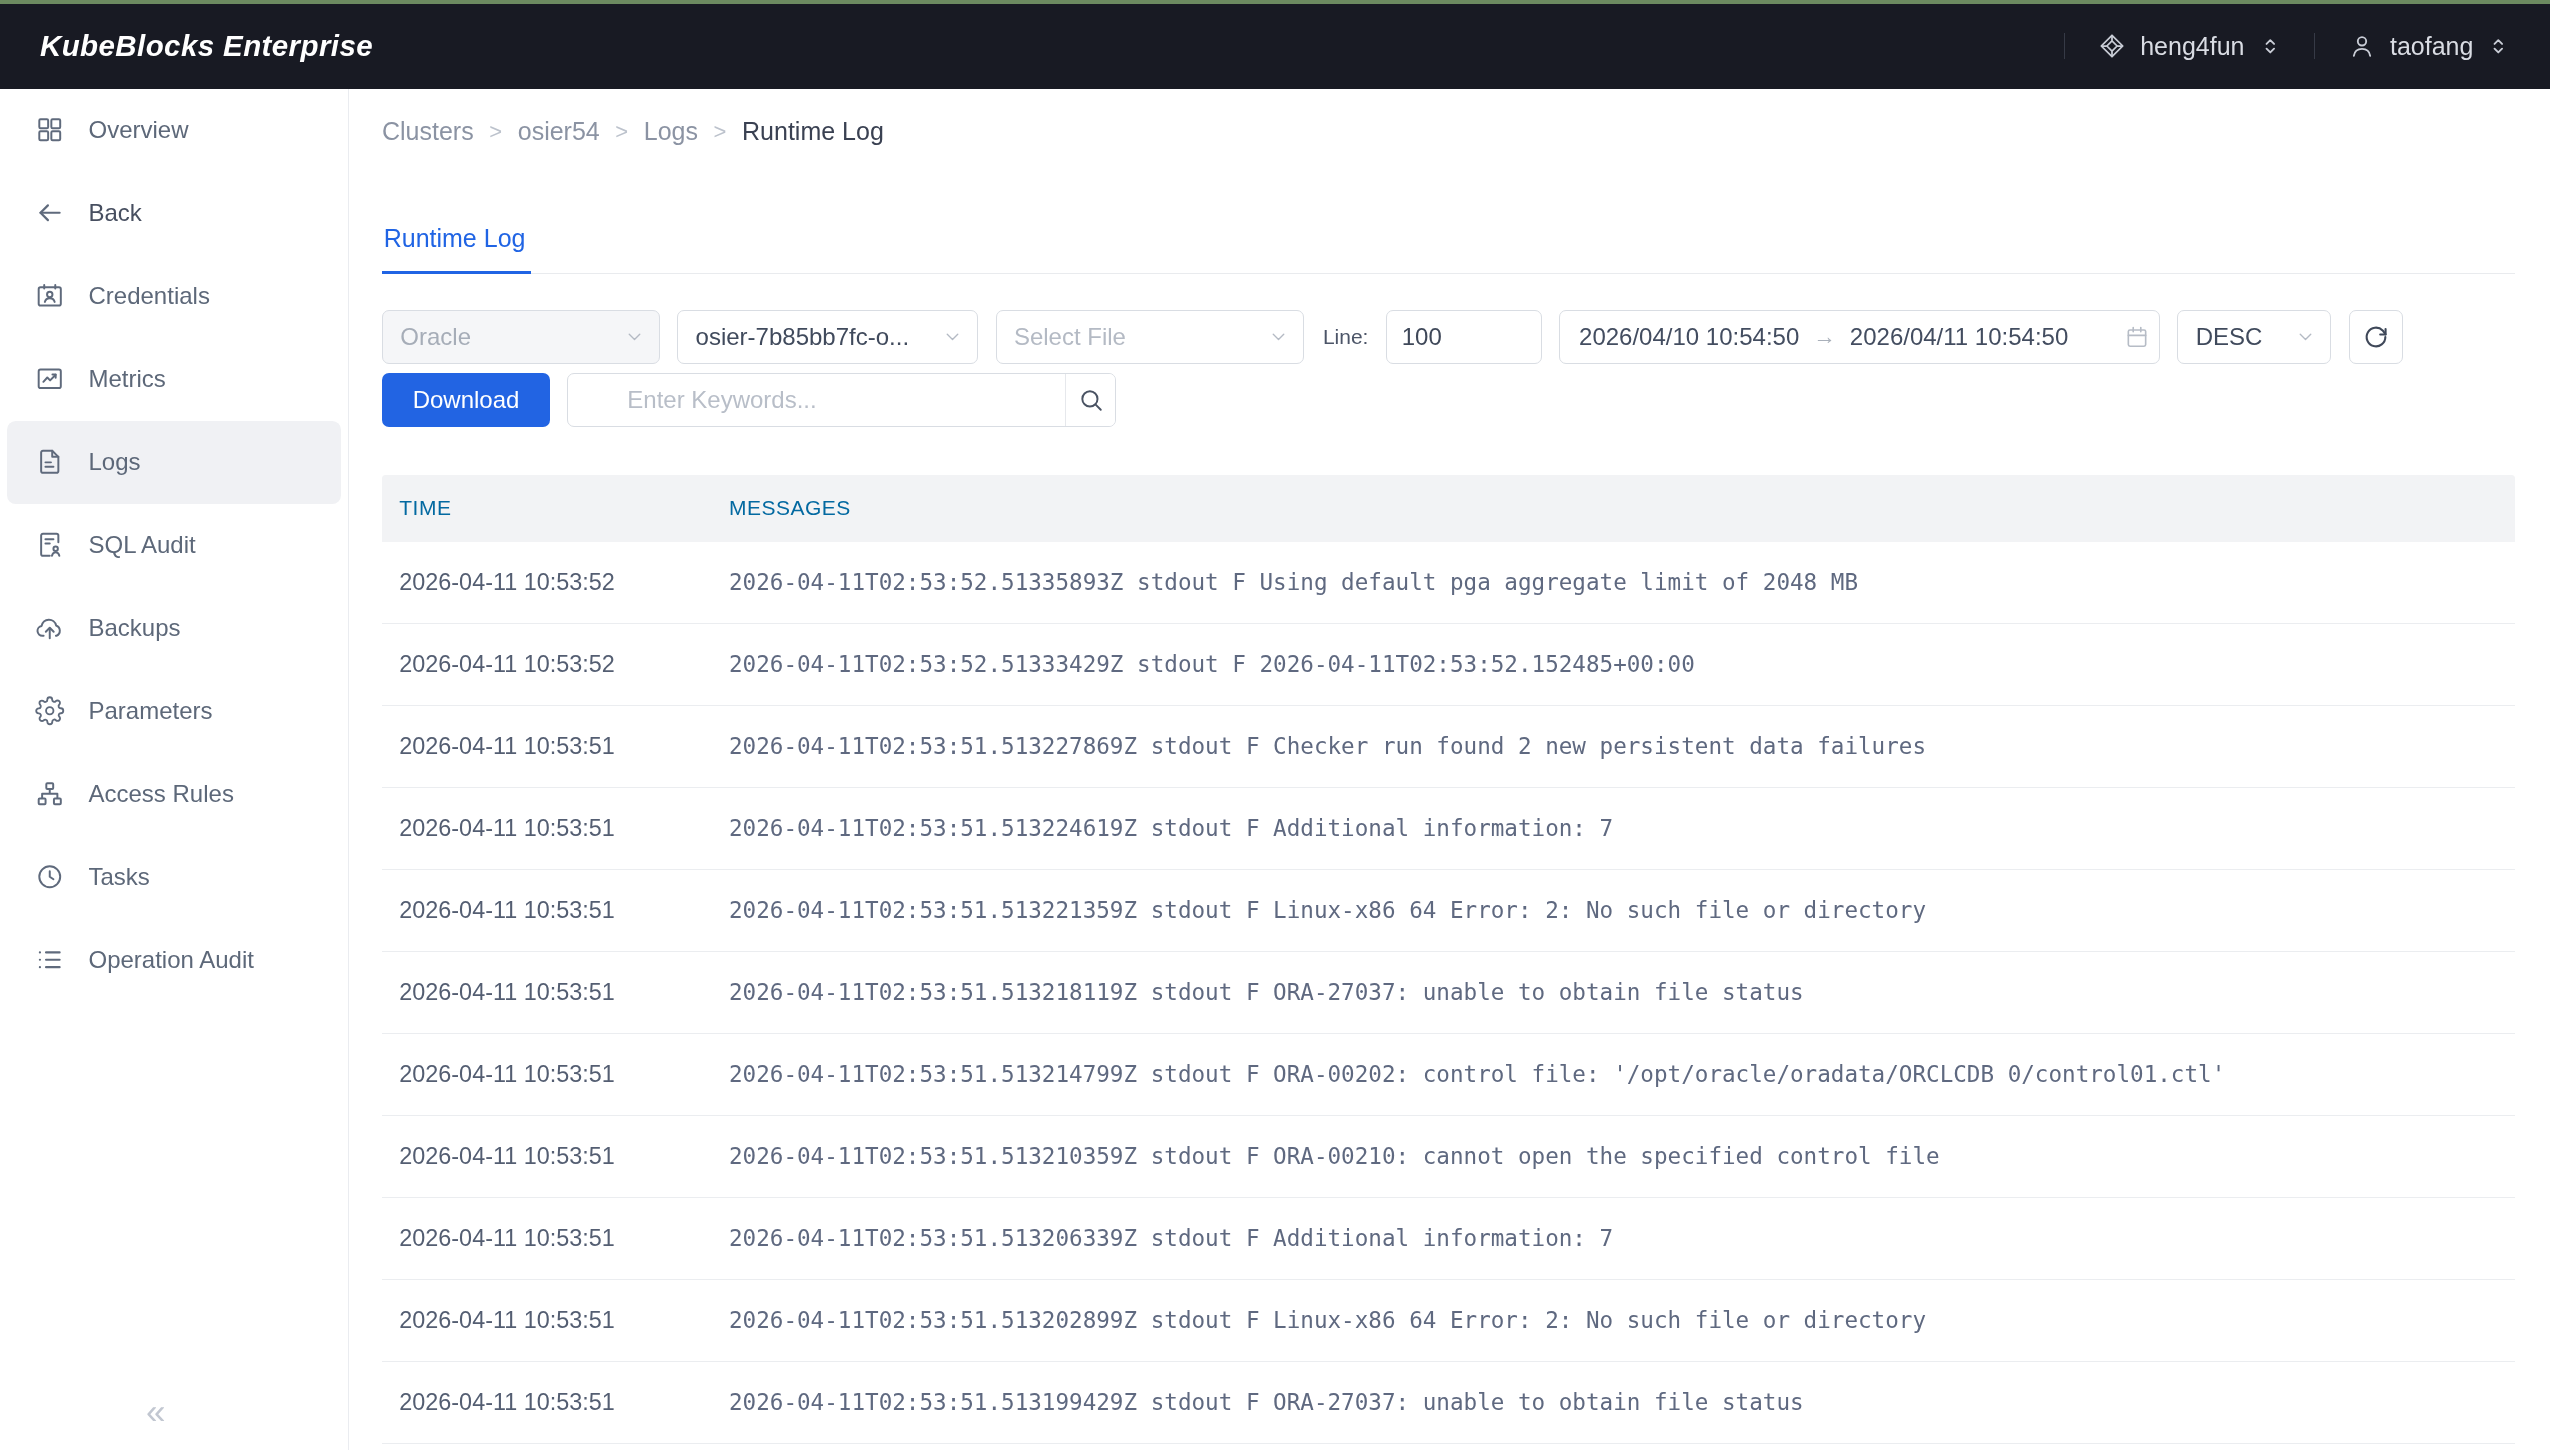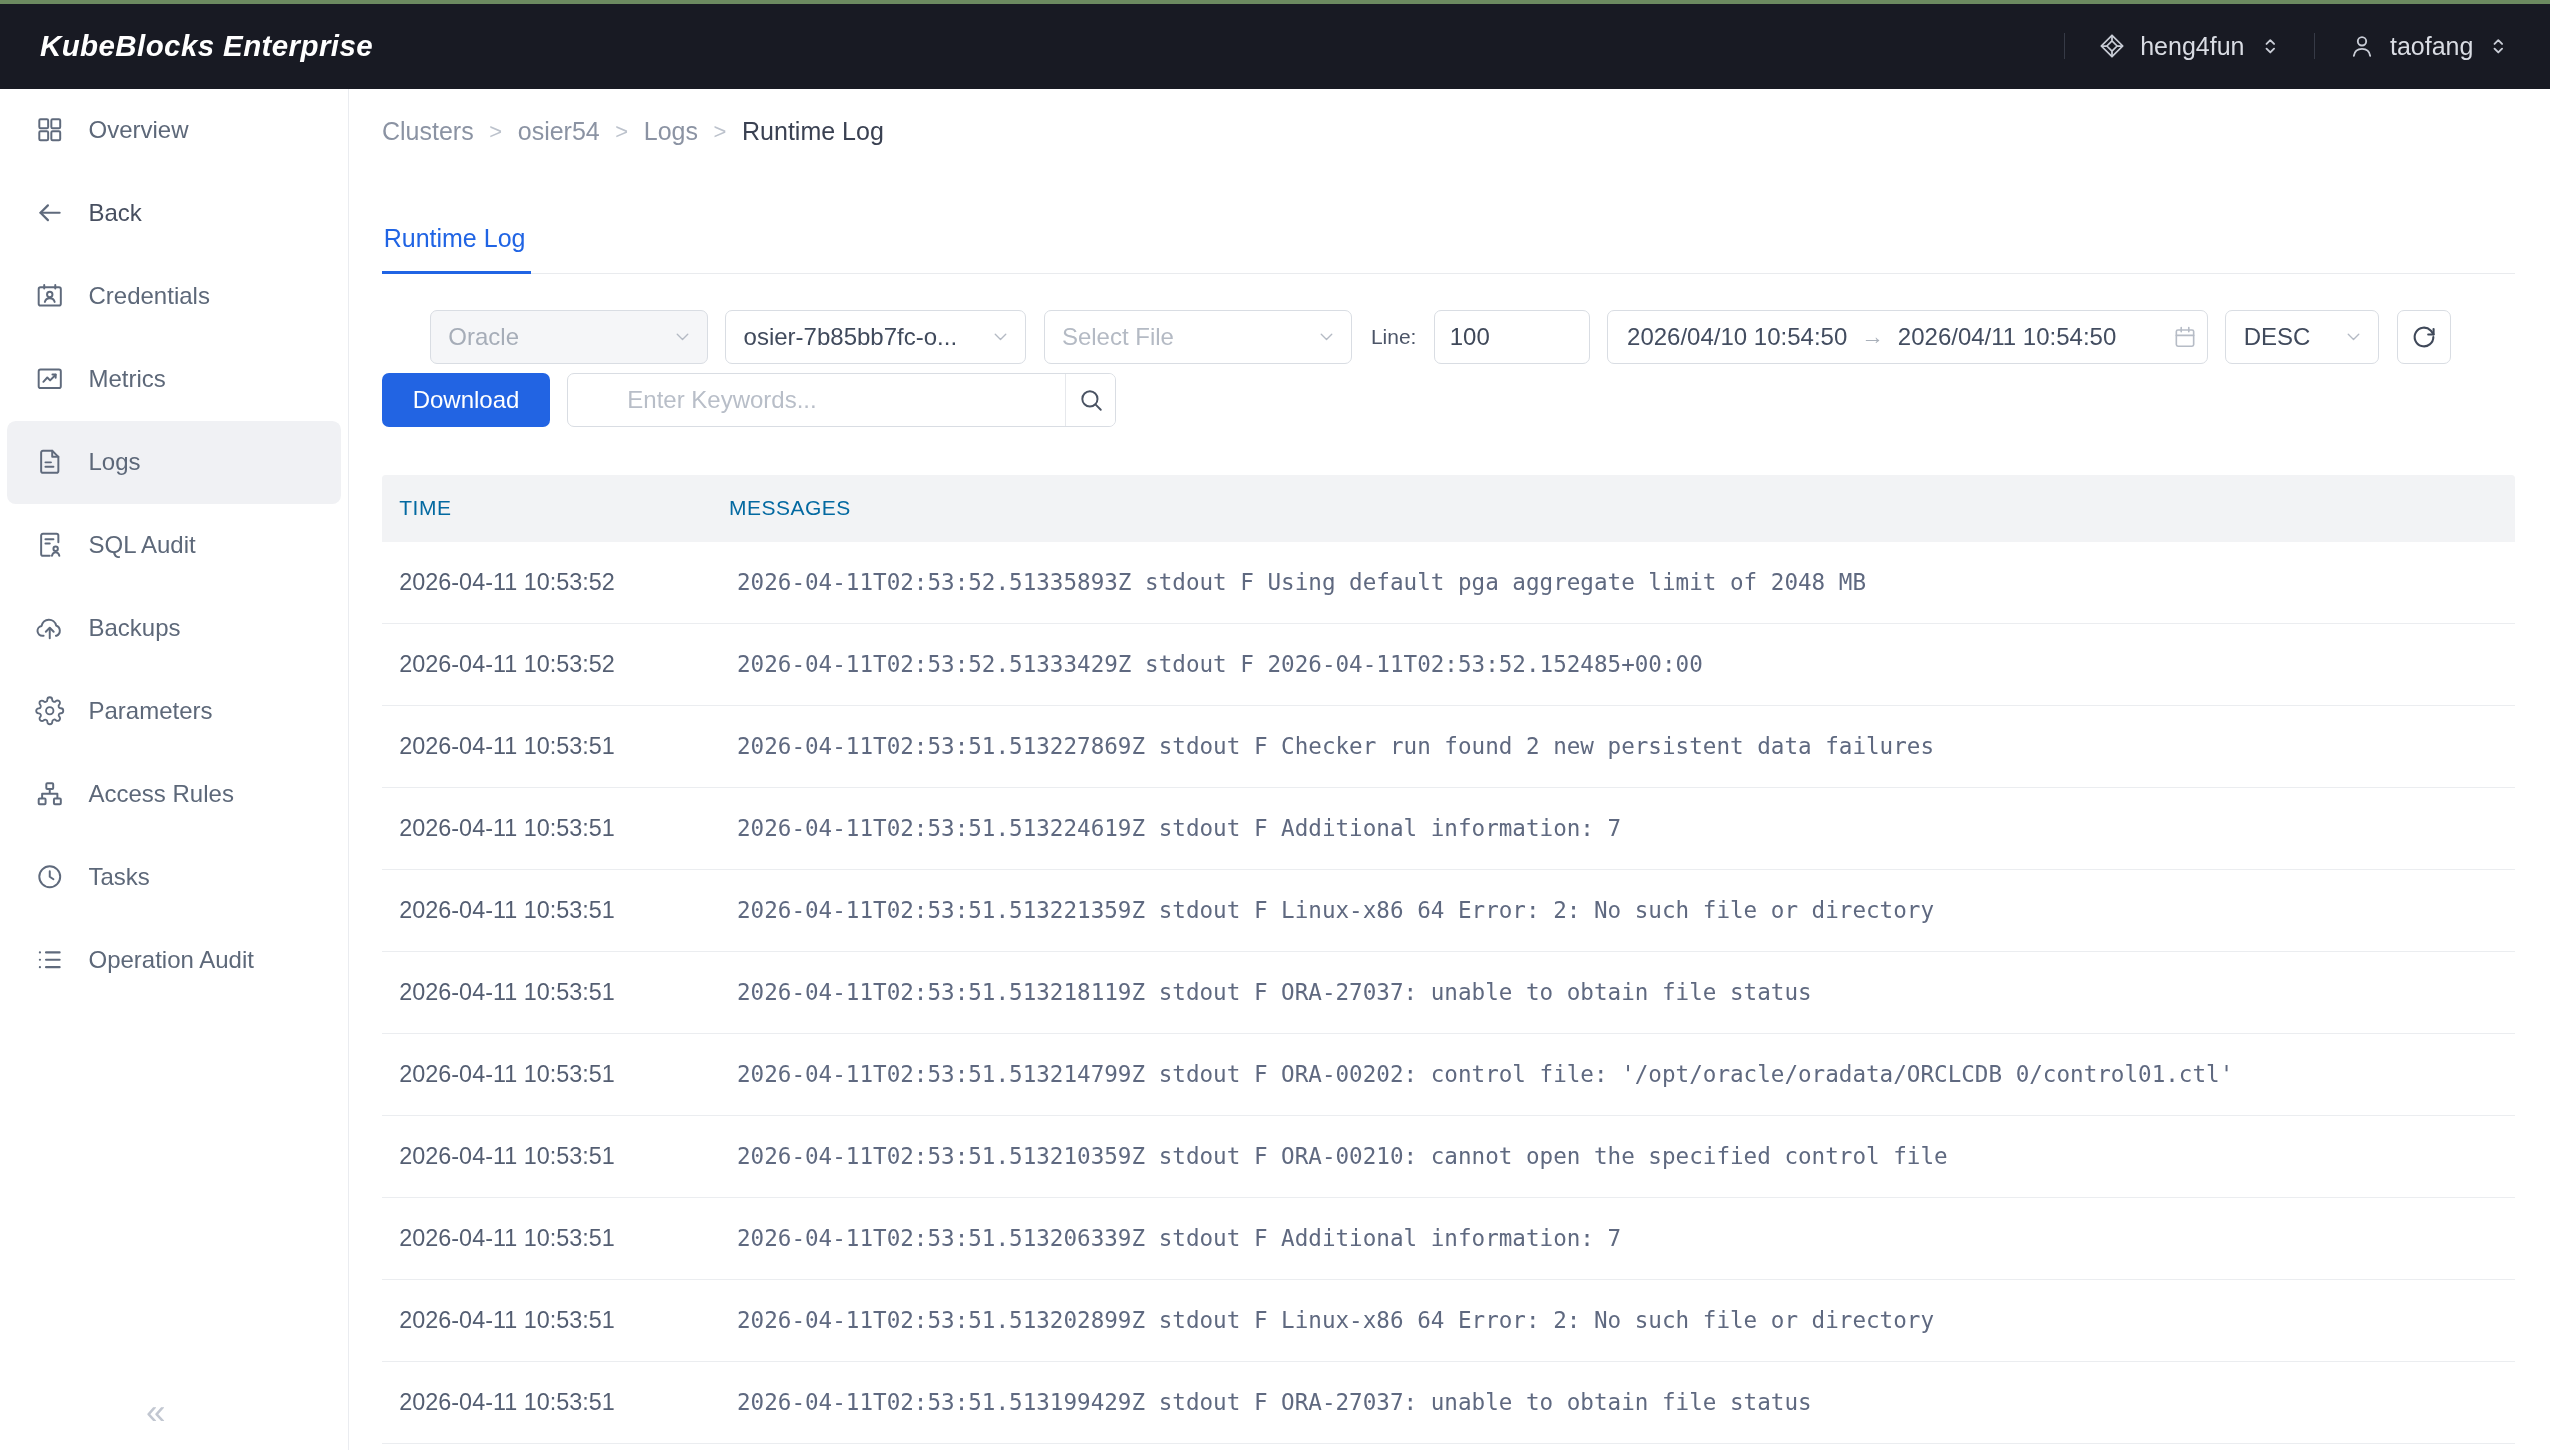--- a/index.html
+++ b/index.html
@@ -40,21 +40,21 @@
   .tab { font-size: 25px; line-height: 29.5px; color: #2064e4; padding: 0 5.2px 17.3px 1.7px;
          border-bottom: 3.5px solid #2064e4; margin-bottom: -0.9px; cursor: pointer; }
 
   
   .filters-row { margin-top: 36px; display: flex; align-items: center; gap: 17.3px; }
   .filters-row.row2 { margin-top: 8.7px; }
   .control { height: 54px; border: 0.9px solid #d9dde3; border-radius: 7px; background: #fff;
              display: flex; align-items: center; font-size: 24px; color: #404a5c; }
   .select { justify-content: space-between; padding: 0 14px 0 17.3px; gap: 12px; cursor: pointer; }
   .select .chev { color: #b4bac4; flex-shrink: 0; }
-  .select.disabled { background: #f5f6f8; color: #a6adb8; cursor: not-allowed; margin-left: 48px; }
+  .select.disabled { background: #f5f6f8; color: #a6adb8; cursor: not-allowed; }
   .select .val { white-space: nowrap; overflow: hidden; }
   .placeholder { color: #b4bac4; }
   .w-engine { width: 278px; } .w-pod { width: 301px; } .w-file { width: 308px; } .w-order { width: 154px; }
   .line-label { font-size: 21px; color: #4c5568; margin-left: 2px; }
   .line-input { width: 156px; padding: 0 15px; font-size: 24px; color: #3f4859; outline: none;
                 font-family: inherit; }
   .date-range { width: 601px; padding: 0 9px 0 19px; gap: 14px; color: #434d60; cursor: pointer; }
   .date-sep { color: #a9b0ba; font-size: 22.6px; }
   .cal-icon { margin-left: auto; color: #b6bcc6; flex-shrink: 0; }
   .refresh-btn { width: 54px; justify-content: center; cursor: pointer; color: #3f4859; }
@@ -70,21 +70,21 @@
                 display: flex; align-items: center; justify-content: center; cursor: pointer; color: #4a5363; }
 
   
   .log-table { margin-top: 48px; }
   .log-header { height: 67px; background: #f2f3f5; display: flex; align-items: center;
                 font-size: 21px; color: #0369a1; font-weight: 400; letter-spacing: 0.5px;
                 border-radius: 3.5px 3.5px 0 0; }
   .col-time { width: 347px; padding-left: 17.3px; flex-shrink: 0; }
   .col-msg  { flex: 1; padding-right: 17.3px; }
   .log-row { display: flex; align-items: center; height: 82px; border-bottom: 0.9px solid #ebedf0;
-             background: #fff; gap: 8px; }
+             background: #fff; }
   .cell-time { width: 347px; padding-left: 17.3px; flex-shrink: 0; font-size: 23.4px; color: #545e72; }
   .cell-msg { flex: 1; font-family: "DejaVu Sans Mono", monospace; font-size: 22.6px; color: #5f6980;
               white-space: nowrap; overflow: hidden; }
 </style>
 </head>
 <body>
 
 <div class="top-strip"></div>
 
 <header class="appbar">

